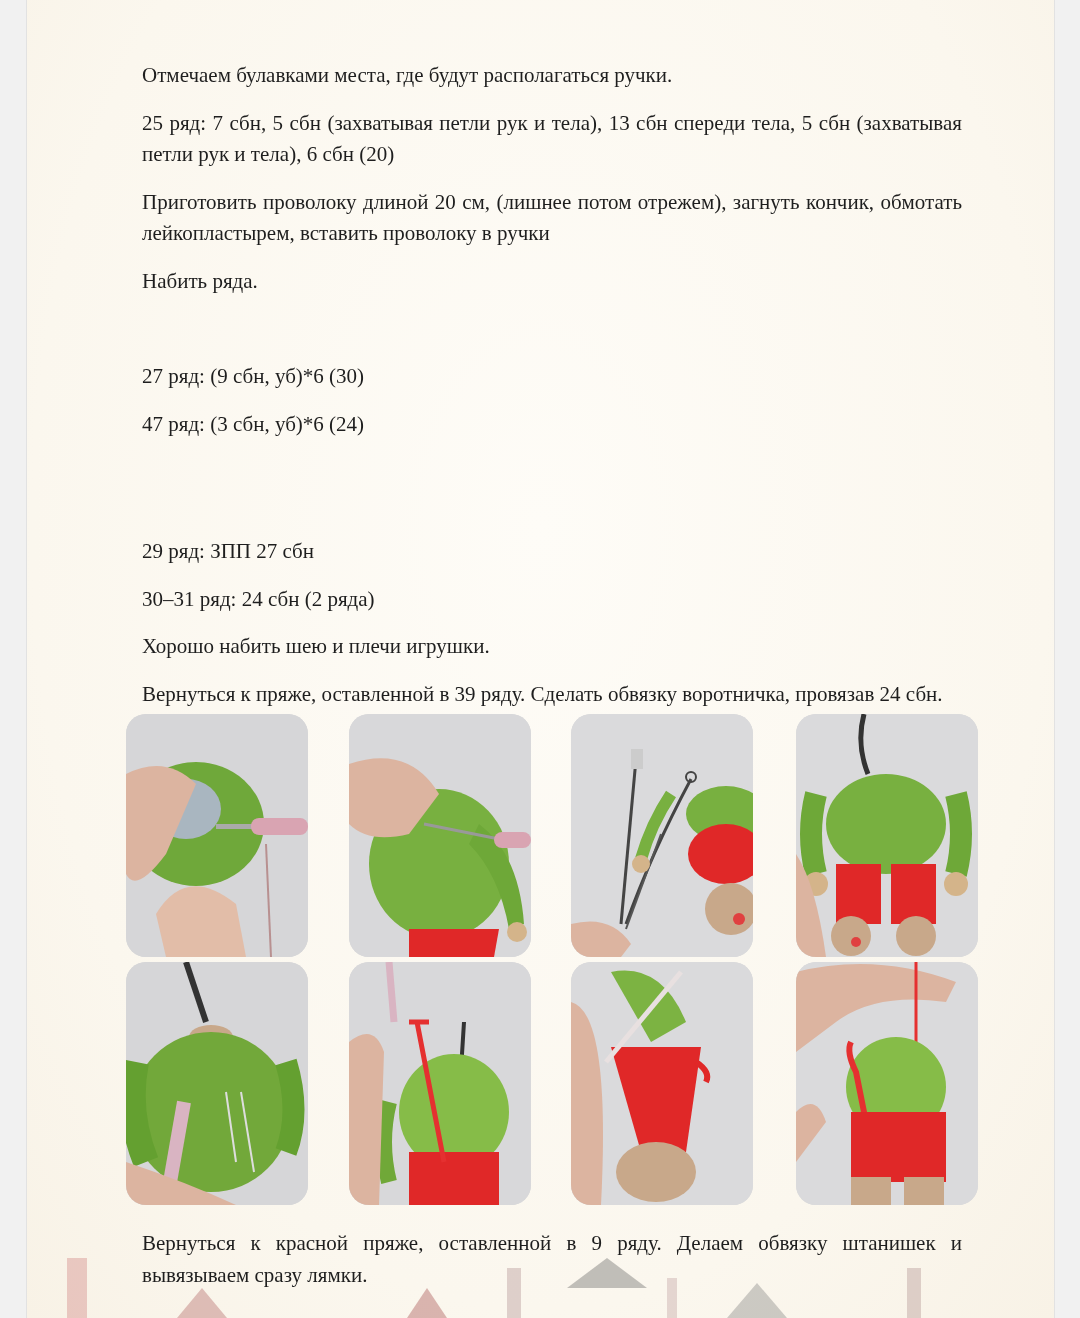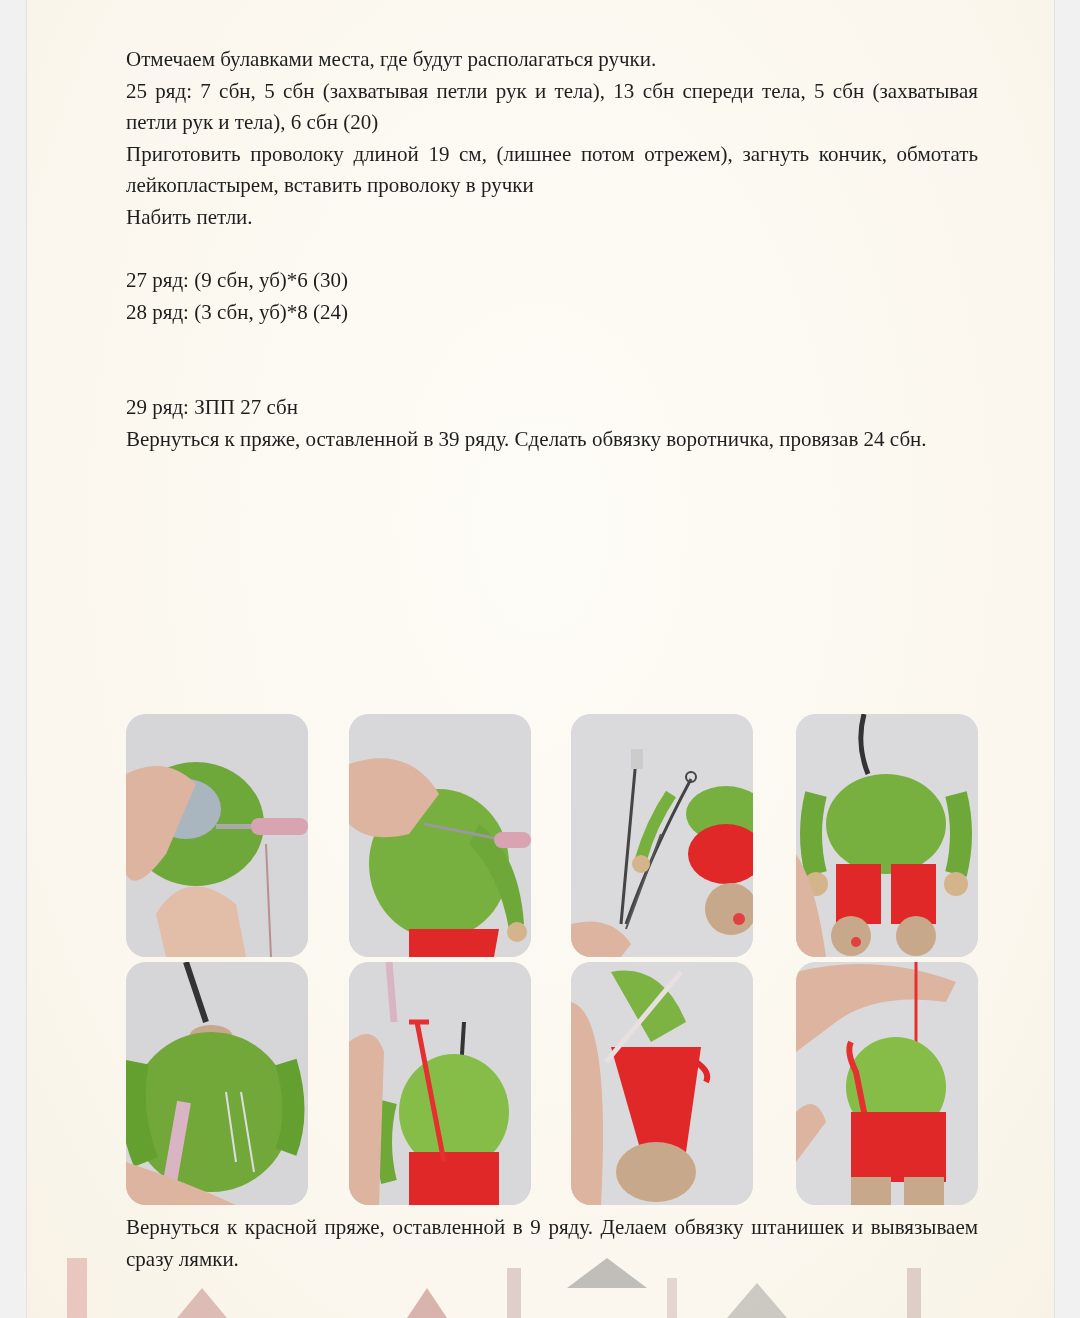--- a/index.html
+++ b/index.html
@@ -17,46 +17,48 @@
     }
     .page::before {
       content: ""; position: absolute; inset: 0;
       background: radial-gradient(ellipse at 50% 40%, #fefcf7 0%, #fbf7ee 70%, #f8f2e6 100%);
     }
     .text {
       position: absolute; left: 99px; width: 852px;
       font-size: 21px; line-height: 31.5px; color: #1e1e1e;
       text-align: justify; z-index: 2;
     }
-    .text p { margin: 0; }
+    .text p { margin: 16px; }
     .text .gap { height: 32px; }
     .grid { position: absolute; z-index: 2; }
     .photo {
       position: absolute; width: 182px; height: 243px; border-radius: 20px;
       overflow: hidden; background: #d9d9d9;
     }
     .photo svg { width: 100%; height: 100%; display: block; }
     .decor { position: absolute; left: 0; bottom: 0; width: 1027px; height: 90px; z-index: 1; opacity: 0.35; }
   </style>
 </head>
 <body>
 
 <div class="page">
 
   <div class="text" style="top:44px;">
     <p>Отмечаем булавками места, где будут располагаться ручки.</p>
     <p>25 ряд: 7 сбн, 5 сбн (захватывая петли рук и тела), 13 сбн спереди тела, 5 сбн (захватывая петли рук и тела), 6 сбн (20)</p>
-    <p>Приготовить проволоку длиной 19 см, (лишнее потом отрежем), загнуть кончик, обмотать лейкопластырем, вставить проволоку в ручки</p>
-    <p>Набить петли.</p>
+    <p>Приготовить проволоку длиной 20 см, (лишнее потом отрежем), загнуть кончик, обмотать лейкопластырем, вставить проволоку в ручки</p>
+    <p>Набить ряда.</p>
     <div class="gap"></div>
     <p>27 ряд: (9 сбн, уб)*6 (30)</p>
-    <p>28 ряд: (3 сбн, уб)*8 (24)</p>
+    <p>47 ряд: (3 сбн, уб)*6 (24)</p>
     <div class="gap"></div>
     <div class="gap"></div>
     <p>29 ряд: ЗПП 27 сбн</p>
+    <p>30–31 ряд: 24 сбн (2 ряда)</p>
+    <p>Хорошо набить шею и плечи игрушки.</p>
     <p>Вернуться к пряже, оставленной в 39 ряду. Сделать обвязку воротничка, провязав 24 сбн.</p>
   </div>
 
   <div class="grid" style="left:0; top:0;">
 
     <div class="photo" style="left:99px; top:714px;">
       <svg viewBox="0 0 182 243">
           <rect width="182" height="243" fill="#d6d6d8"></rect>
           <ellipse cx="70" cy="110" rx="68" ry="62" fill="#6fa83a"></ellipse>
           <ellipse cx="60" cy="95" rx="35" ry="30" fill="#a9b6c0"></ellipse>

